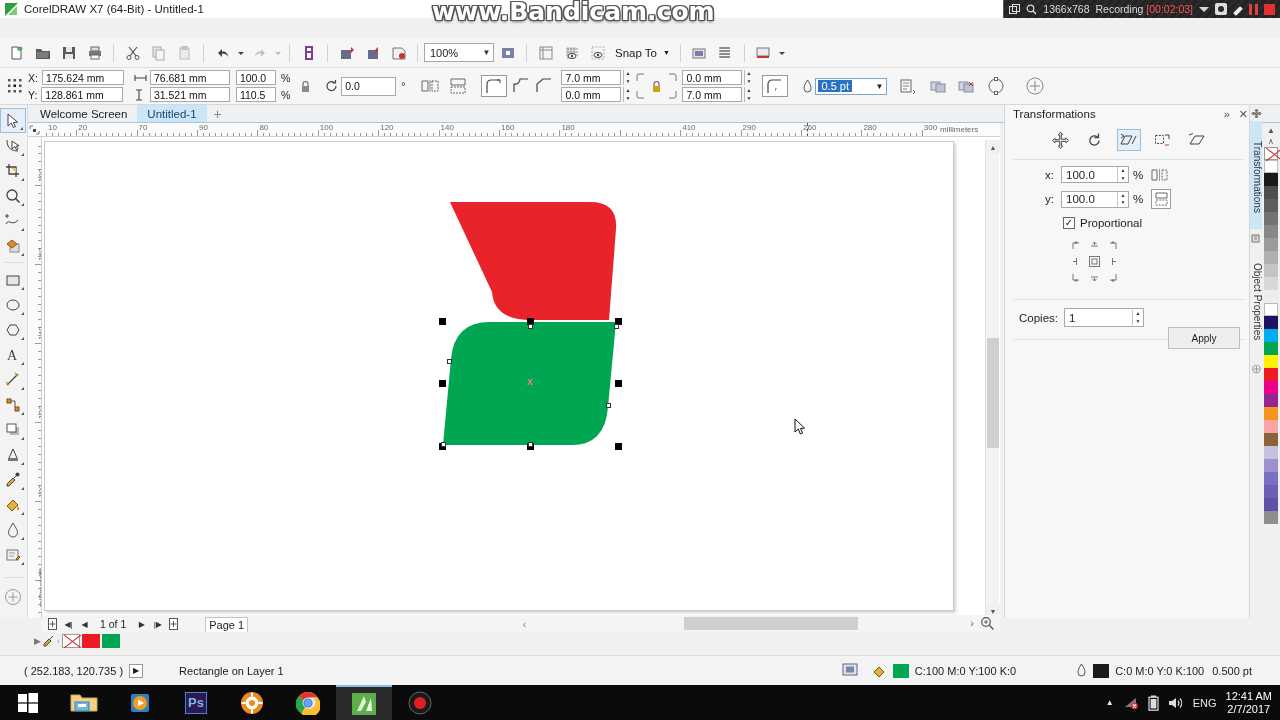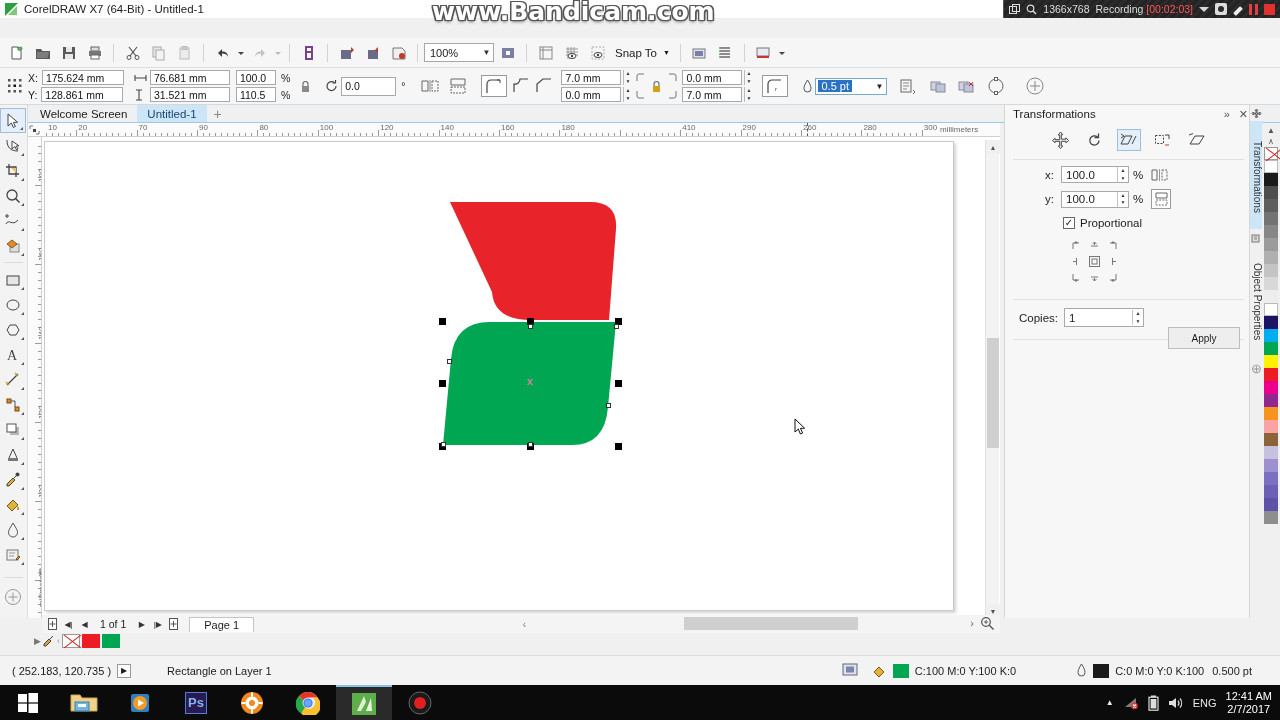--- a/index.html
+++ b/index.html
@@ -121,35 +121,35 @@
 
   
   .vscroll { position:absolute; left:985px; top:140px; width:14px; height:478px; background:#f3f3f3; border-left:1px solid #e0e0e0;}
   .vsbtn { width:14px;height:14px; background:#f0f0f0; display:flex;align-items:center;justify-content:center;font-size:7px;color:#555;}
   .vsthumb { position:absolute; left:1px; top:198px; width:12px; height:110px; background:#cfcfcf; }
 
   
   .pagenav { position:absolute; left:42px; top:615px; width:490px; height:18px;
      background:#f4f4f4; display:flex; align-items:center; gap:3px; font-size:10.5px; padding-left:4px;}
   .pgbtn { width:13px;height:14px; display:flex;align-items:center;justify-content:center; font-size:8px; color:#333;}
-  .pgtab { border:1px solid #c6c6c6; border-bottom:none; background:#fff; padding:1px 14px; font-size:11px; margin-left:6px;}
+  .pgtab { border:1px solid #c6c6c6; border-bottom:none; background:#fff; padding:1px 3px; font-size:11px; margin-left:22px;}
   .hscroll { position:absolute; left:532px; top:615px; width:468px; height:18px; background:#f4f4f4; }
   .hsthumb { position:absolute; left:152px; top:2px; width:174px; height:13px; background:#cfcfcf; }
 
   
   .palrow { position:absolute; left:34px; top:633px; width:500px; height:16px; display:flex; align-items:center; gap:2px; font-size:9px; color:#666;}
   .sw { width:18px; height:14px; }
   .swnone { width:18px;height:14px;background:#fff;border:1px solid #999; position:relative;}
   .swnone:before,.swnone:after{content:"";position:absolute;left:-1px;top:6px;width:21px;height:1px;background:#d02020;transform:rotate(38deg);}
   .swnone:after{transform:rotate(-38deg);}
 
   
   .statusbar { position:absolute; left:0; top:655px; width:1280px; height:30px;
      background:#f3f3f3; border-top:1px solid #dcdcdc; display:flex; align-items:center; font-size:11px;}
-  .stcoord { margin-left:12px; color:#1b1b1b; }
+  .stcoord { margin-left:24px; color:#1b1b1b; }
   .stbtn { width:14px;height:14px;border:1px solid #999;background:#fff;display:flex;align-items:center;justify-content:center;font-size:8px;margin-left:6px;}
   .stobj { margin-left:36px; color:#1b1b1b;}
   .fillsw { width:16px;height:14px;display:inline-block;vertical-align:middle;}
 
   
   .docker { position:absolute; left:1004px; top:105px; width:248px; height:513px;
      background:#f7f7f7; border-left:1px solid #d6d6d6; }
   .dk-title { height:18px; display:flex; align-items:center; padding:0 4px 0 8px; font-size:11.5px; color:#1b1b1b;}
   .dk-title .sp { margin-left:auto; display:flex; gap:9px; color:#555; font-size:11px;}
   .dk-tools { height:34px; display:flex; align-items:center; justify-content:center; gap:10px;}

